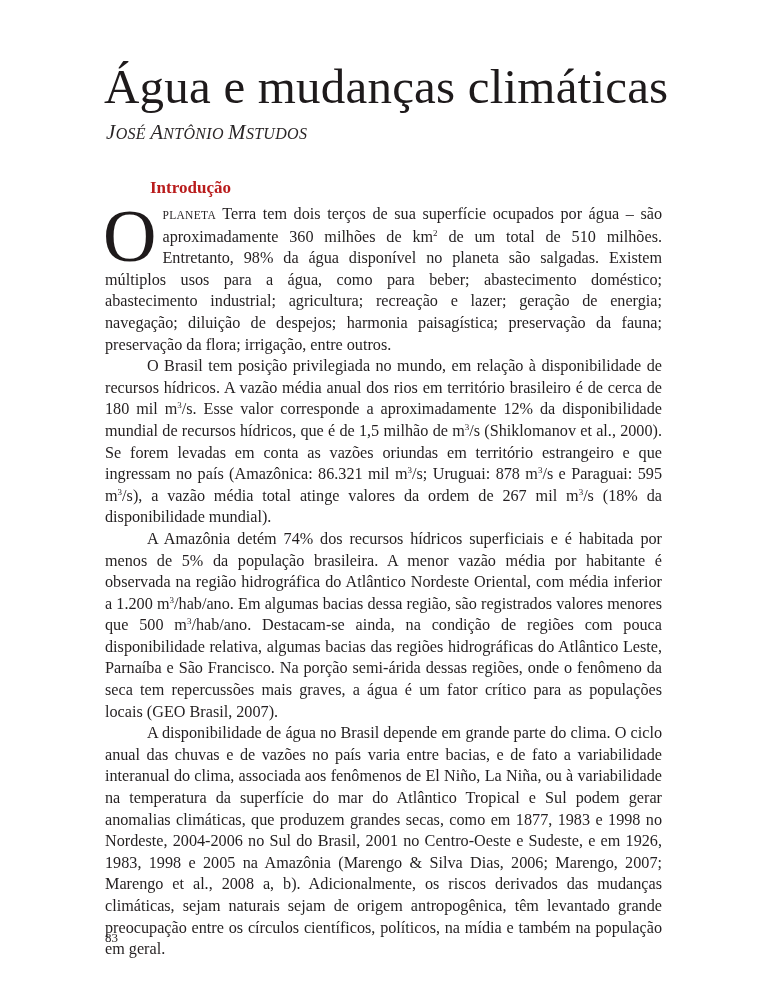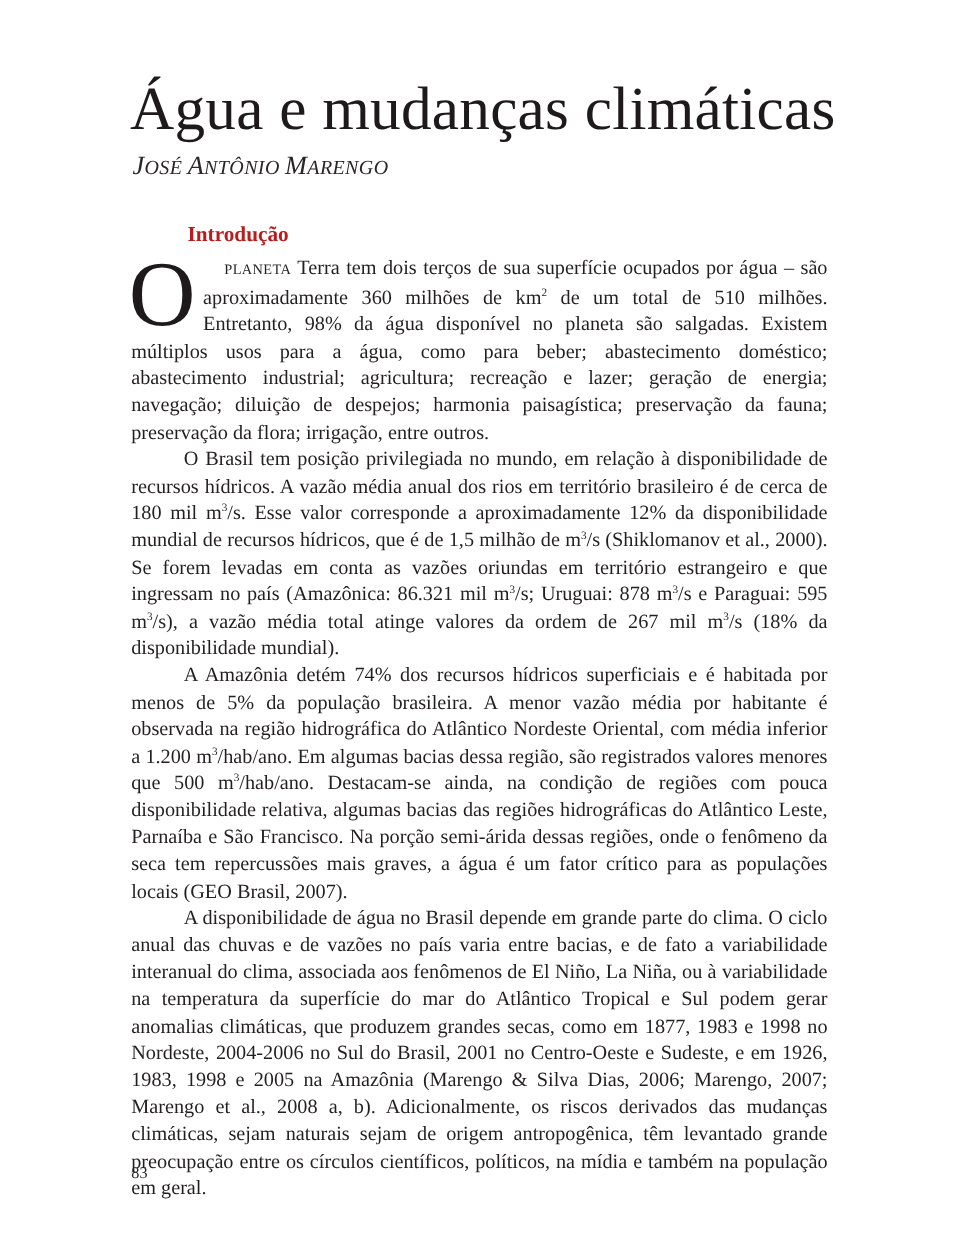--- a/index.html
+++ b/index.html
@@ -11,32 +11,32 @@
             line-height: 26px; color: #2a2627; letter-spacing: 0.3px; }
   .author .sc { font-size: 16px; margin-top: 20px; }
   .section { position: absolute; left: 150px; top: 178px; font-size: 17px; font-weight: bold;
              line-height: 20px; color: #b91c1c; }
   .body { position: absolute; left: 105px; top: 204px; width: 557px; font-size: 16.2px;
           line-height: 21.6px; text-align: justify; hyphens: manual; }
   .body p { margin: 0; text-indent: 0; }
   .body p.ind { text-indent: 42px; }
   .dropcap { float: left; font-size: 74px; line-height: 60px; height: 62px; margin: 2px 6px 0 -2px;
              color: #1e1a1b; }
-  .smallcaps { font-size: 11.5px; letter-spacing: 0.3px; margin-left: 17px; }
+  .smallcaps { font-size: 11.5px; letter-spacing: 0.3px; }
   sup { font-size: 9px; line-height: 0; vertical-align: 6px; }
   .footer { position: absolute; left: 105px; top: 930px; width: 557px; font-size: 13px;
             line-height: 16px; color: #2a2627; display: flex; justify-content: space-between; }
   .footer .sc { font-size: 10.5px; }
 </style>
 </head>
 <body>
 
 <h1 class="title">Água e mudanças climáticas</h1>
 
-<div class="author"><span>J</span><span class="sc">OSÉ </span><span>A</span><span class="sc">NTÔNIO </span><span>M</span><span class="sc">ARENGO</span></div>
+<div class="author"><span>J</span><span class="sc">OSÉ </span><span>A</span><span class="sc">NTÔNIO </span><span>M</span><span class="sc">STUDOS</span></div>
 
 <div class="section">Introdução</div>
 
 <div class="body">
   <p><span class="dropcap">O</span><span class="smallcaps">PLANETA</span><span> Terra tem dois terços de sua superfície ocupados por água – são aproximadamente 360 milhões de km</span><sup>2</sup><span> de um total de 510 milhões. Entretanto, 98% da água disponível no planeta são salgadas. Existem múltiplos usos para a água, como para beber; abastecimento doméstico; abastecimento industrial; agricultura; recreação e lazer; geração de energia; navegação; diluição de despejos; harmonia paisagística; preservação da fauna; preservação da flora; irrigação, entre outros.</span></p>
 
   <p class="ind"><span>O Brasil tem posição privilegiada no mundo, em relação à disponibilidade de recursos hídricos. A vazão média anual dos rios em território brasileiro é de cerca de 180 mil m</span><sup>3</sup><span>/s. Esse valor corresponde a aproximadamente 12% da disponibilidade mundial de recursos hídricos, que é de 1,5 milhão de m</span><sup>3</sup><span>/s (Shiklomanov et al., 2000). Se forem levadas em conta as vazões oriundas em território estrangeiro e que ingressam no país (Amazônica: 86.321 mil m</span><sup>3</sup><span>/s; Uruguai: 878 m</span><sup>3</sup><span>/s e Paraguai: 595 m</span><sup>3</sup><span>/s), a vazão média total atinge valores da ordem de 267 mil m</span><sup>3</sup><span>/s (18% da disponibilidade mundial).</span></p>
 
   <p class="ind"><span>A Amazônia detém 74% dos recursos hídricos superficiais e é habitada por menos de 5% da população brasileira. A menor vazão média por habitante é observada na região hidrográfica do Atlântico Nordeste Oriental, com média inferior a 1.200 m</span><sup>3</sup><span>/hab/ano. Em algumas bacias dessa região, são registrados valores menores que 500 m</span><sup>3</sup><span>/hab/ano. Destacam-se ainda, na condição de regiões com pouca disponibilidade relativa, algumas bacias das regiões hidrográficas do Atlântico Leste, Parnaíba e São Francisco. Na porção semi-árida dessas regiões, onde o fenômeno da seca tem repercussões mais graves, a água é um fator crítico para as populações locais (GEO Brasil, 2007).</span></p>
 

